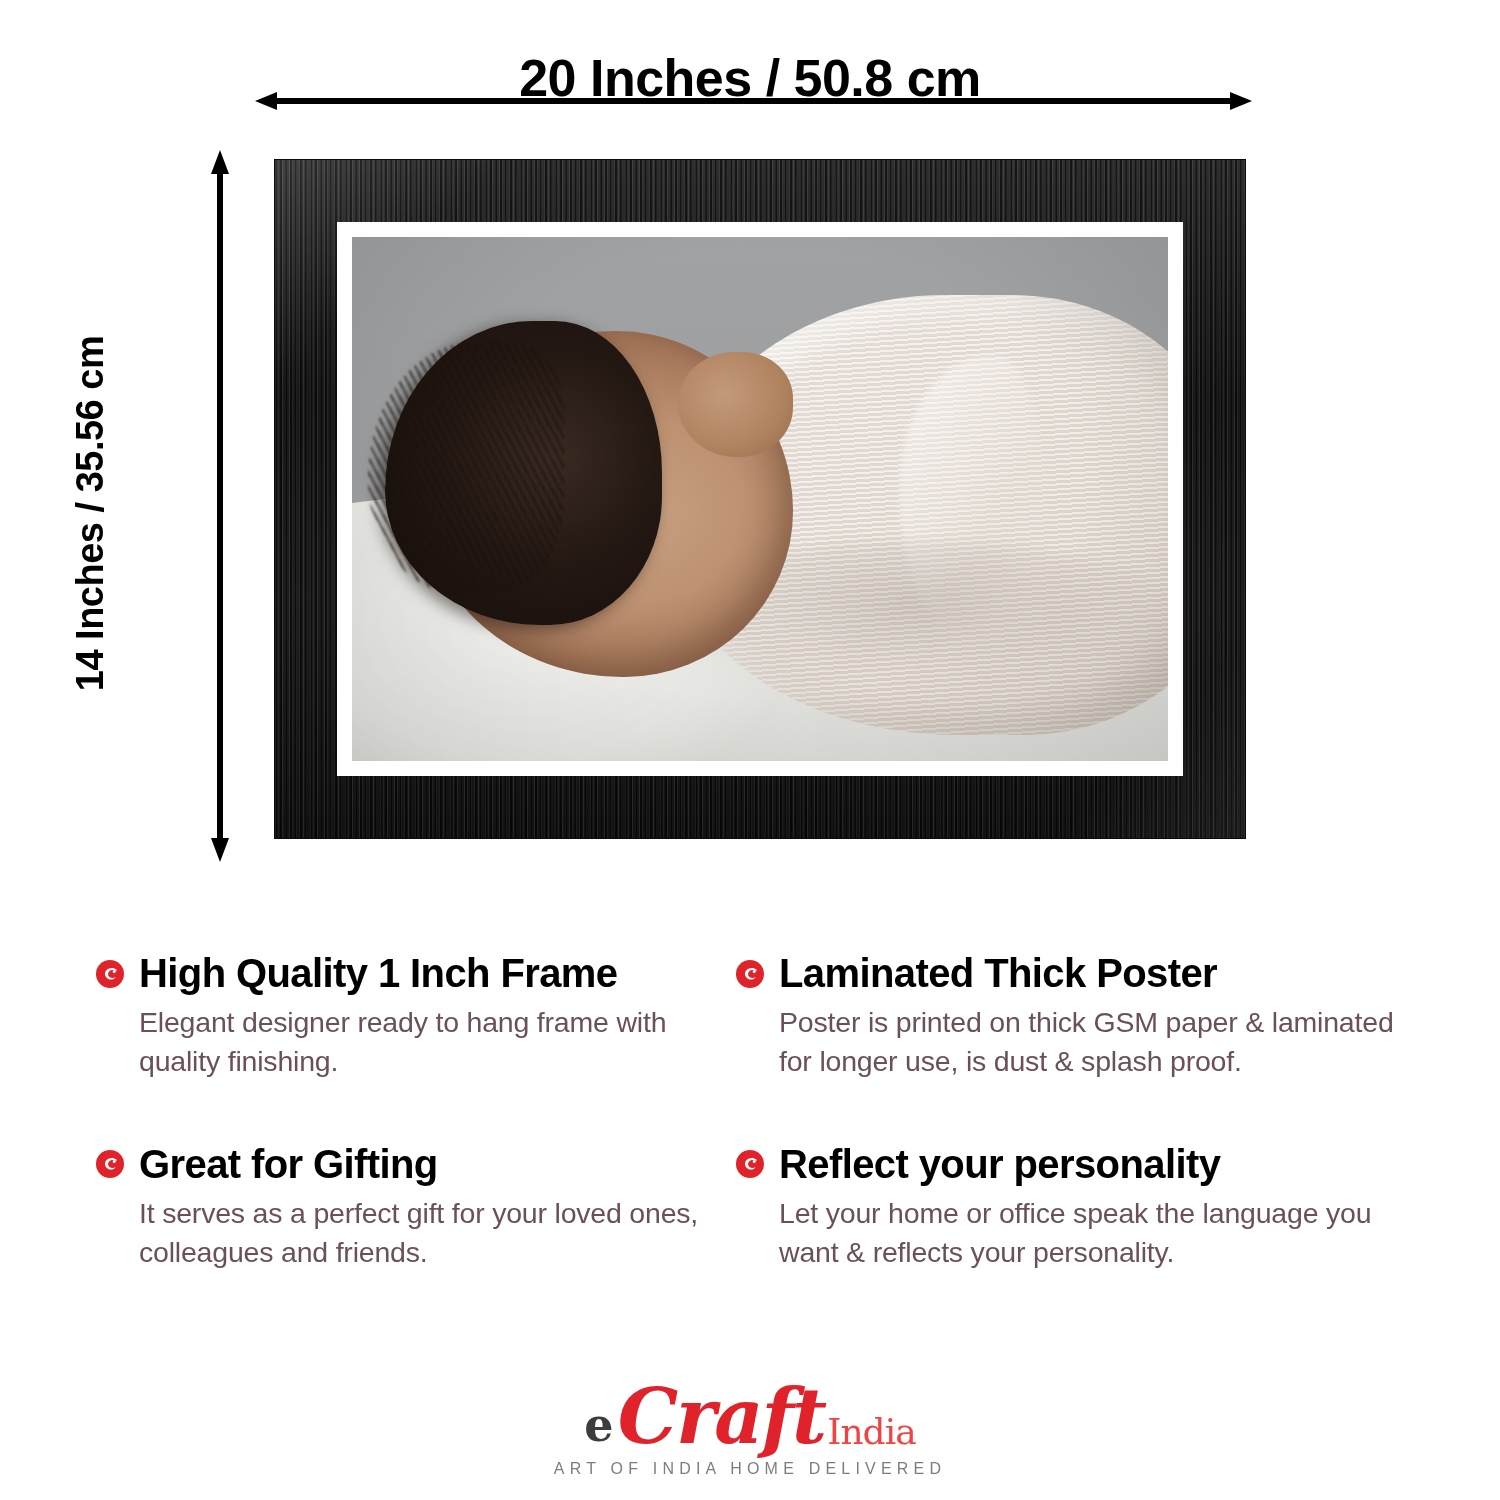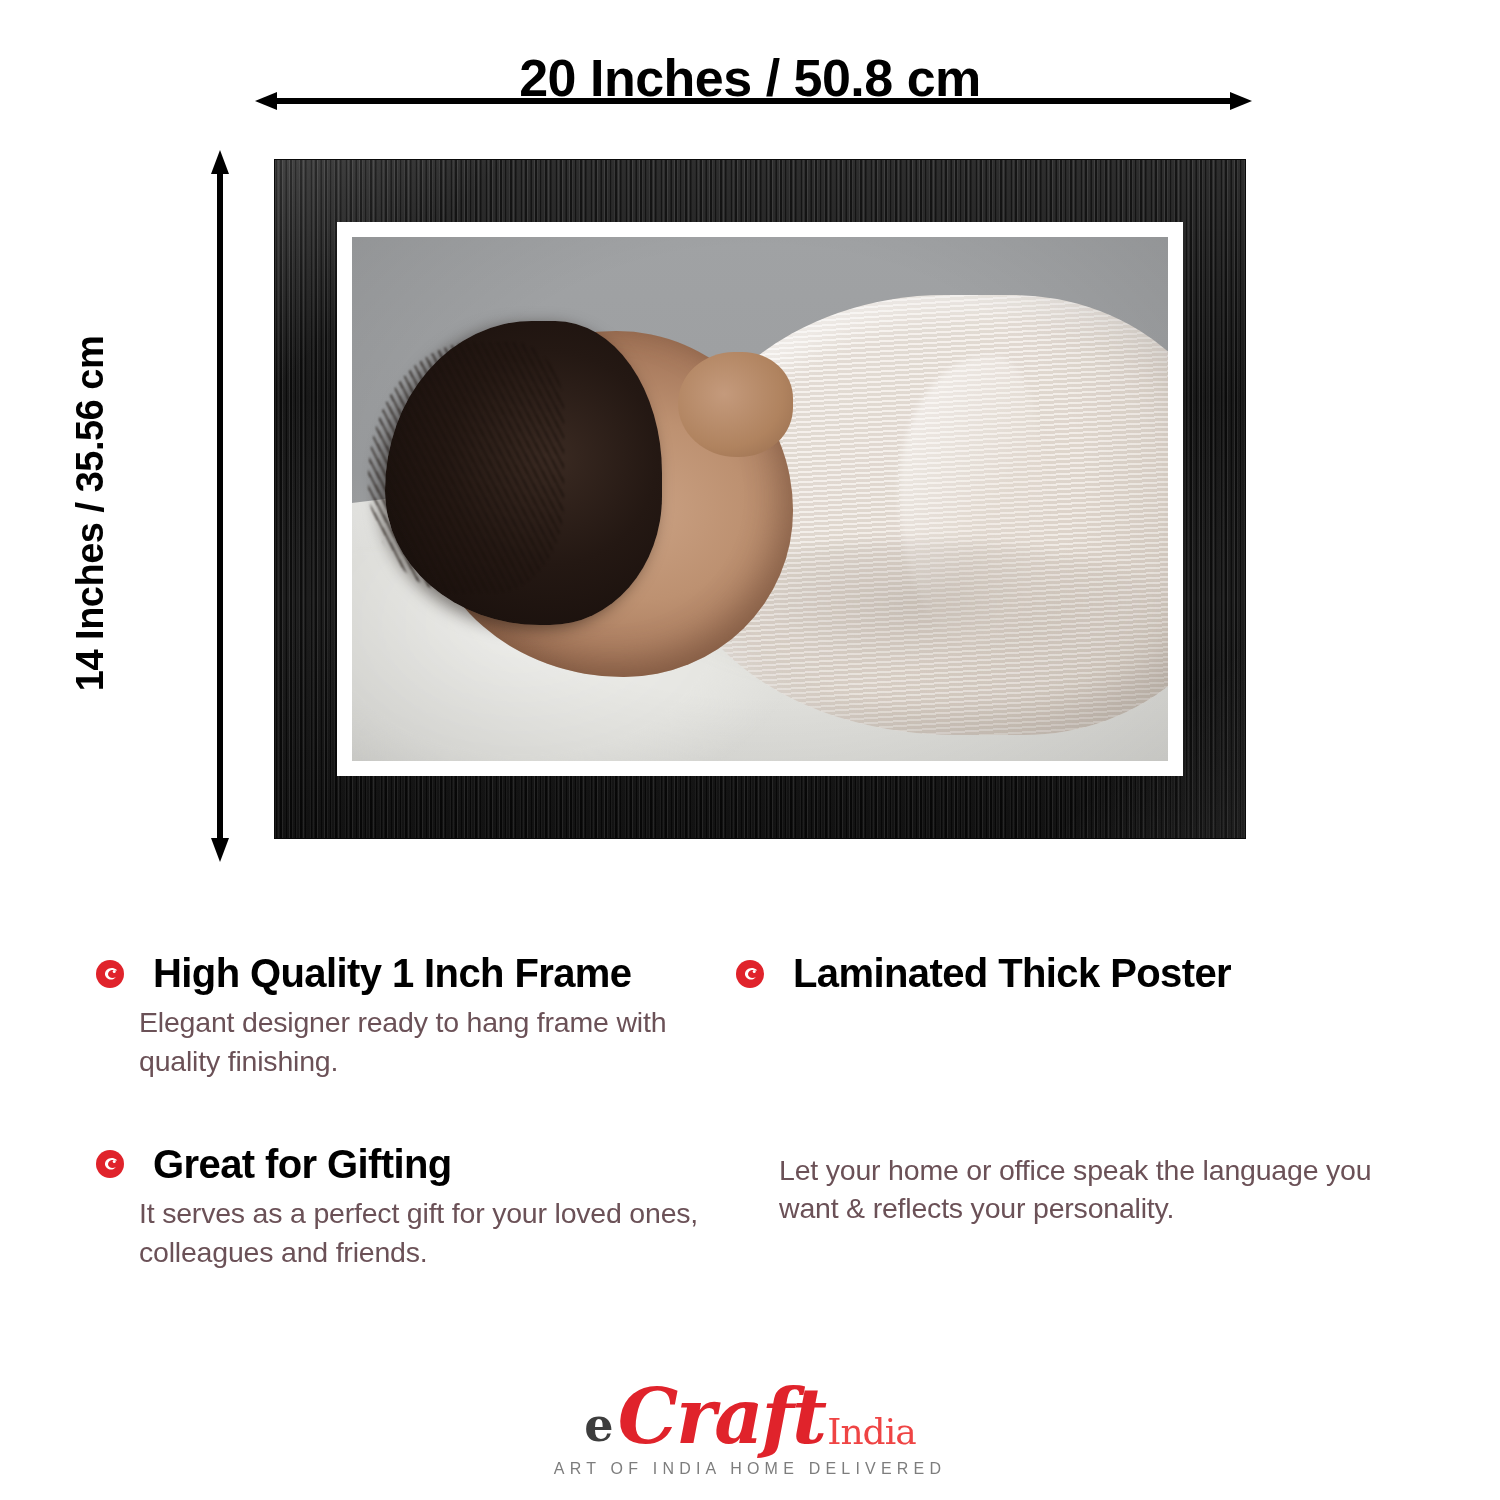--- a/index.html
+++ b/index.html
@@ -229,21 +229,21 @@
     display: grid;
     grid-template-columns: 620px 660px;
     grid-template-rows: auto auto;
     row-gap: 62px;
     column-gap: 20px;
   }
   .feature { display: block; }
   .feature-head {
     display: flex;
     align-items: center;
-    gap: 28px;
+    gap: 14px;
   }
   .bullet-icon {
     flex: 0 0 auto;
     width: 30px; height: 30px;
     position: relative;
     display: inline-block;
   }
   .feature-title {
     font-size: 40px;
     font-weight: 700;
@@ -378,37 +378,48 @@
     <div class="feature-head">
       <span class="bullet-icon">
         <svg viewBox="0 0 30 30" width="30" height="30">
           <circle cx="15" cy="15" r="14" fill="#e0232b"></circle>
           <path d="M21.5 10.5c-3.4-2.6-8.6-1.9-10.7 1.6-1.9 3.1-0.4 7 3.1 8.1 2.6 0.8 5.6-0.2 6.9-2.3-2 1.3-4.6 1.4-6.3 0.1-1.9-1.4-2-4.2-0.2-5.8 1.8-1.6 5-1.5 7.2-0.2z" fill="#ffffff"></path>
           <circle cx="19.2" cy="12.4" r="1.5" fill="#ffffff"></circle>
         </svg>
       </span>
       <span class="feature-title">Laminated Thick Poster</span>
     </div>
+    <div class="feature-desc">Poster is printed on thick GSM paper &amp; laminated for longer use, is dust &amp; splash proof.</div>
   </div>
 
   <div class="feature">
     <div class="feature-head">
       <span class="bullet-icon">
         <svg viewBox="0 0 30 30" width="30" height="30">
           <circle cx="15" cy="15" r="14" fill="#e0232b"></circle>
           <path d="M21.5 10.5c-3.4-2.6-8.6-1.9-10.7 1.6-1.9 3.1-0.4 7 3.1 8.1 2.6 0.8 5.6-0.2 6.9-2.3-2 1.3-4.6 1.4-6.3 0.1-1.9-1.4-2-4.2-0.2-5.8 1.8-1.6 5-1.5 7.2-0.2z" fill="#ffffff"></path>
           <circle cx="19.2" cy="12.4" r="1.5" fill="#ffffff"></circle>
         </svg>
       </span>
       <span class="feature-title">Great for Gifting</span>
     </div>
     <div class="feature-desc">It serves as a perfect gift for your loved ones, colleagues and friends.</div>
   </div>
 
   <div class="feature">
+    <div class="feature-head">
+      <span class="bullet-icon">
+        <svg viewBox="0 0 30 30" width="30" height="30">
+          <circle cx="15" cy="15" r="14" fill="#e0232b"></circle>
+          <path d="M21.5 10.5c-3.4-2.6-8.6-1.9-10.7 1.6-1.9 3.1-0.4 7 3.1 8.1 2.6 0.8 5.6-0.2 6.9-2.3-2 1.3-4.6 1.4-6.3 0.1-1.9-1.4-2-4.2-0.2-5.8 1.8-1.6 5-1.5 7.2-0.2z" fill="#ffffff"></path>
+          <circle cx="19.2" cy="12.4" r="1.5" fill="#ffffff"></circle>
+        </svg>
+      </span>
+      <span class="feature-title">Reflect your personality</span>
+    </div>
     <div class="feature-desc">Let your home or office speak the language you want &amp; reflects your personality.</div>
   </div>
 
 </div>
 
 <div class="brand">
   <div class="brand-lockup">
     <div class="brand-wordmark">
       <span class="brand-e">e</span>
       <span class="brand-craft">Craft</span>

